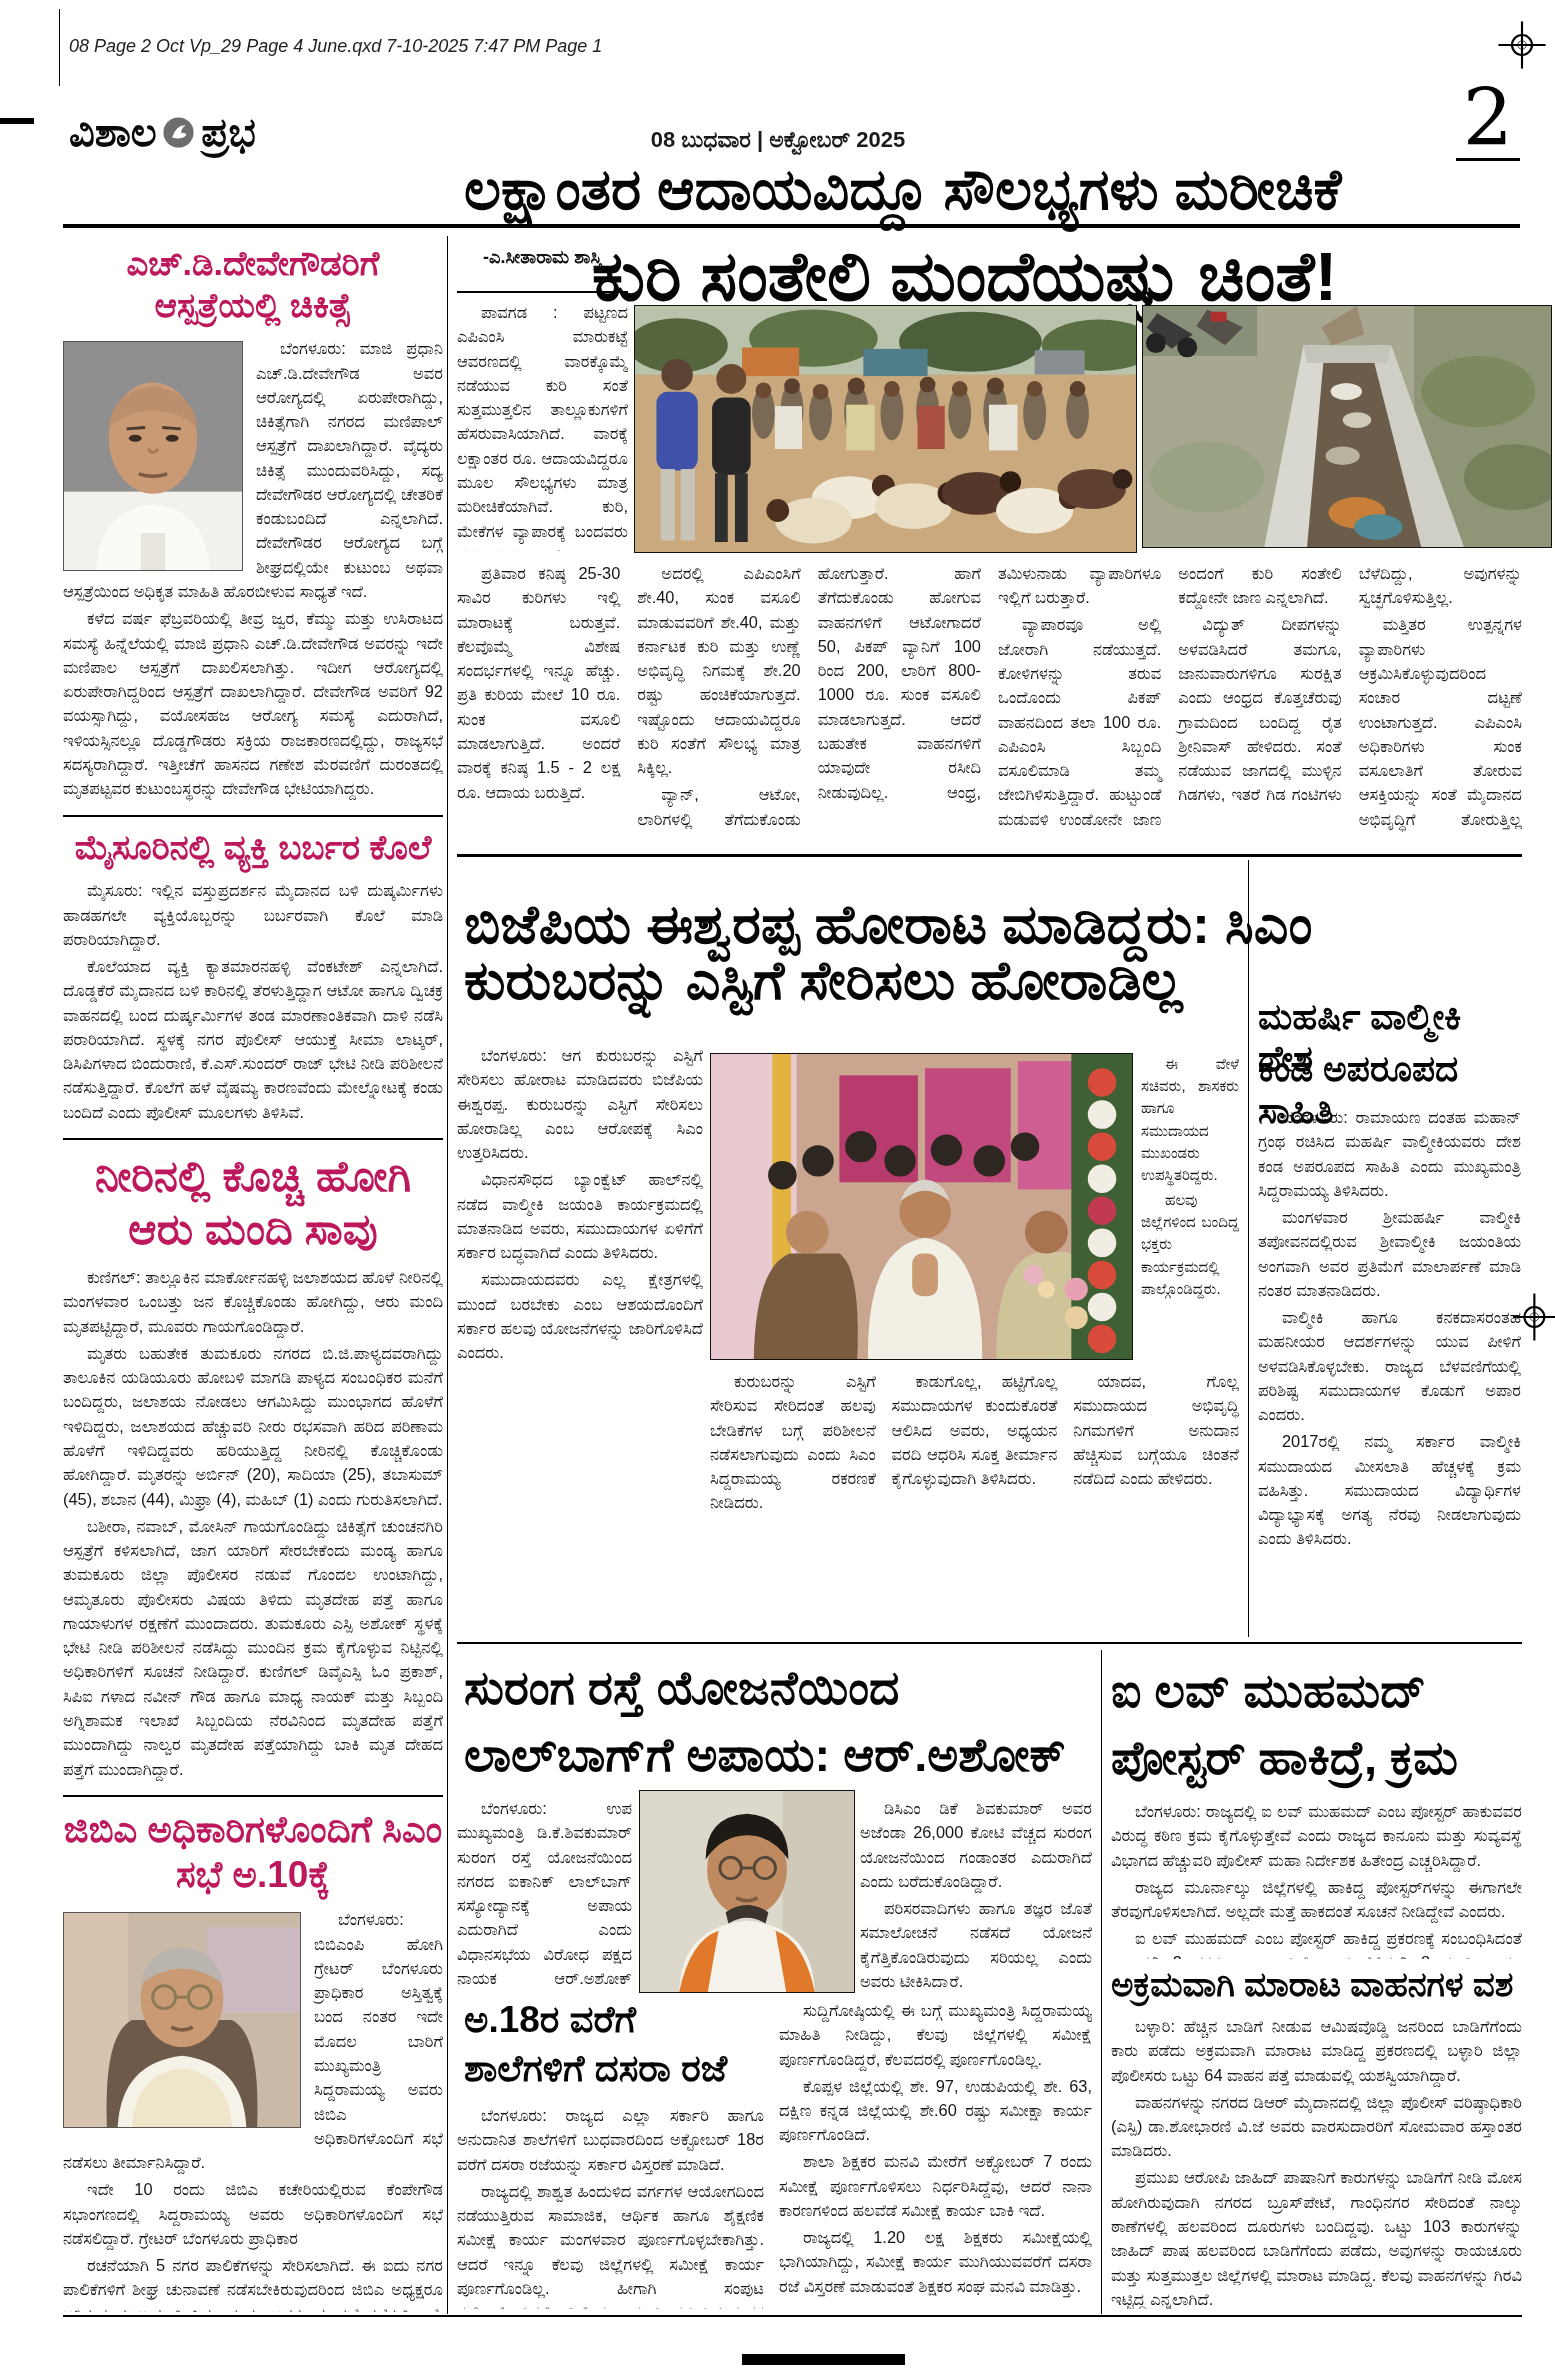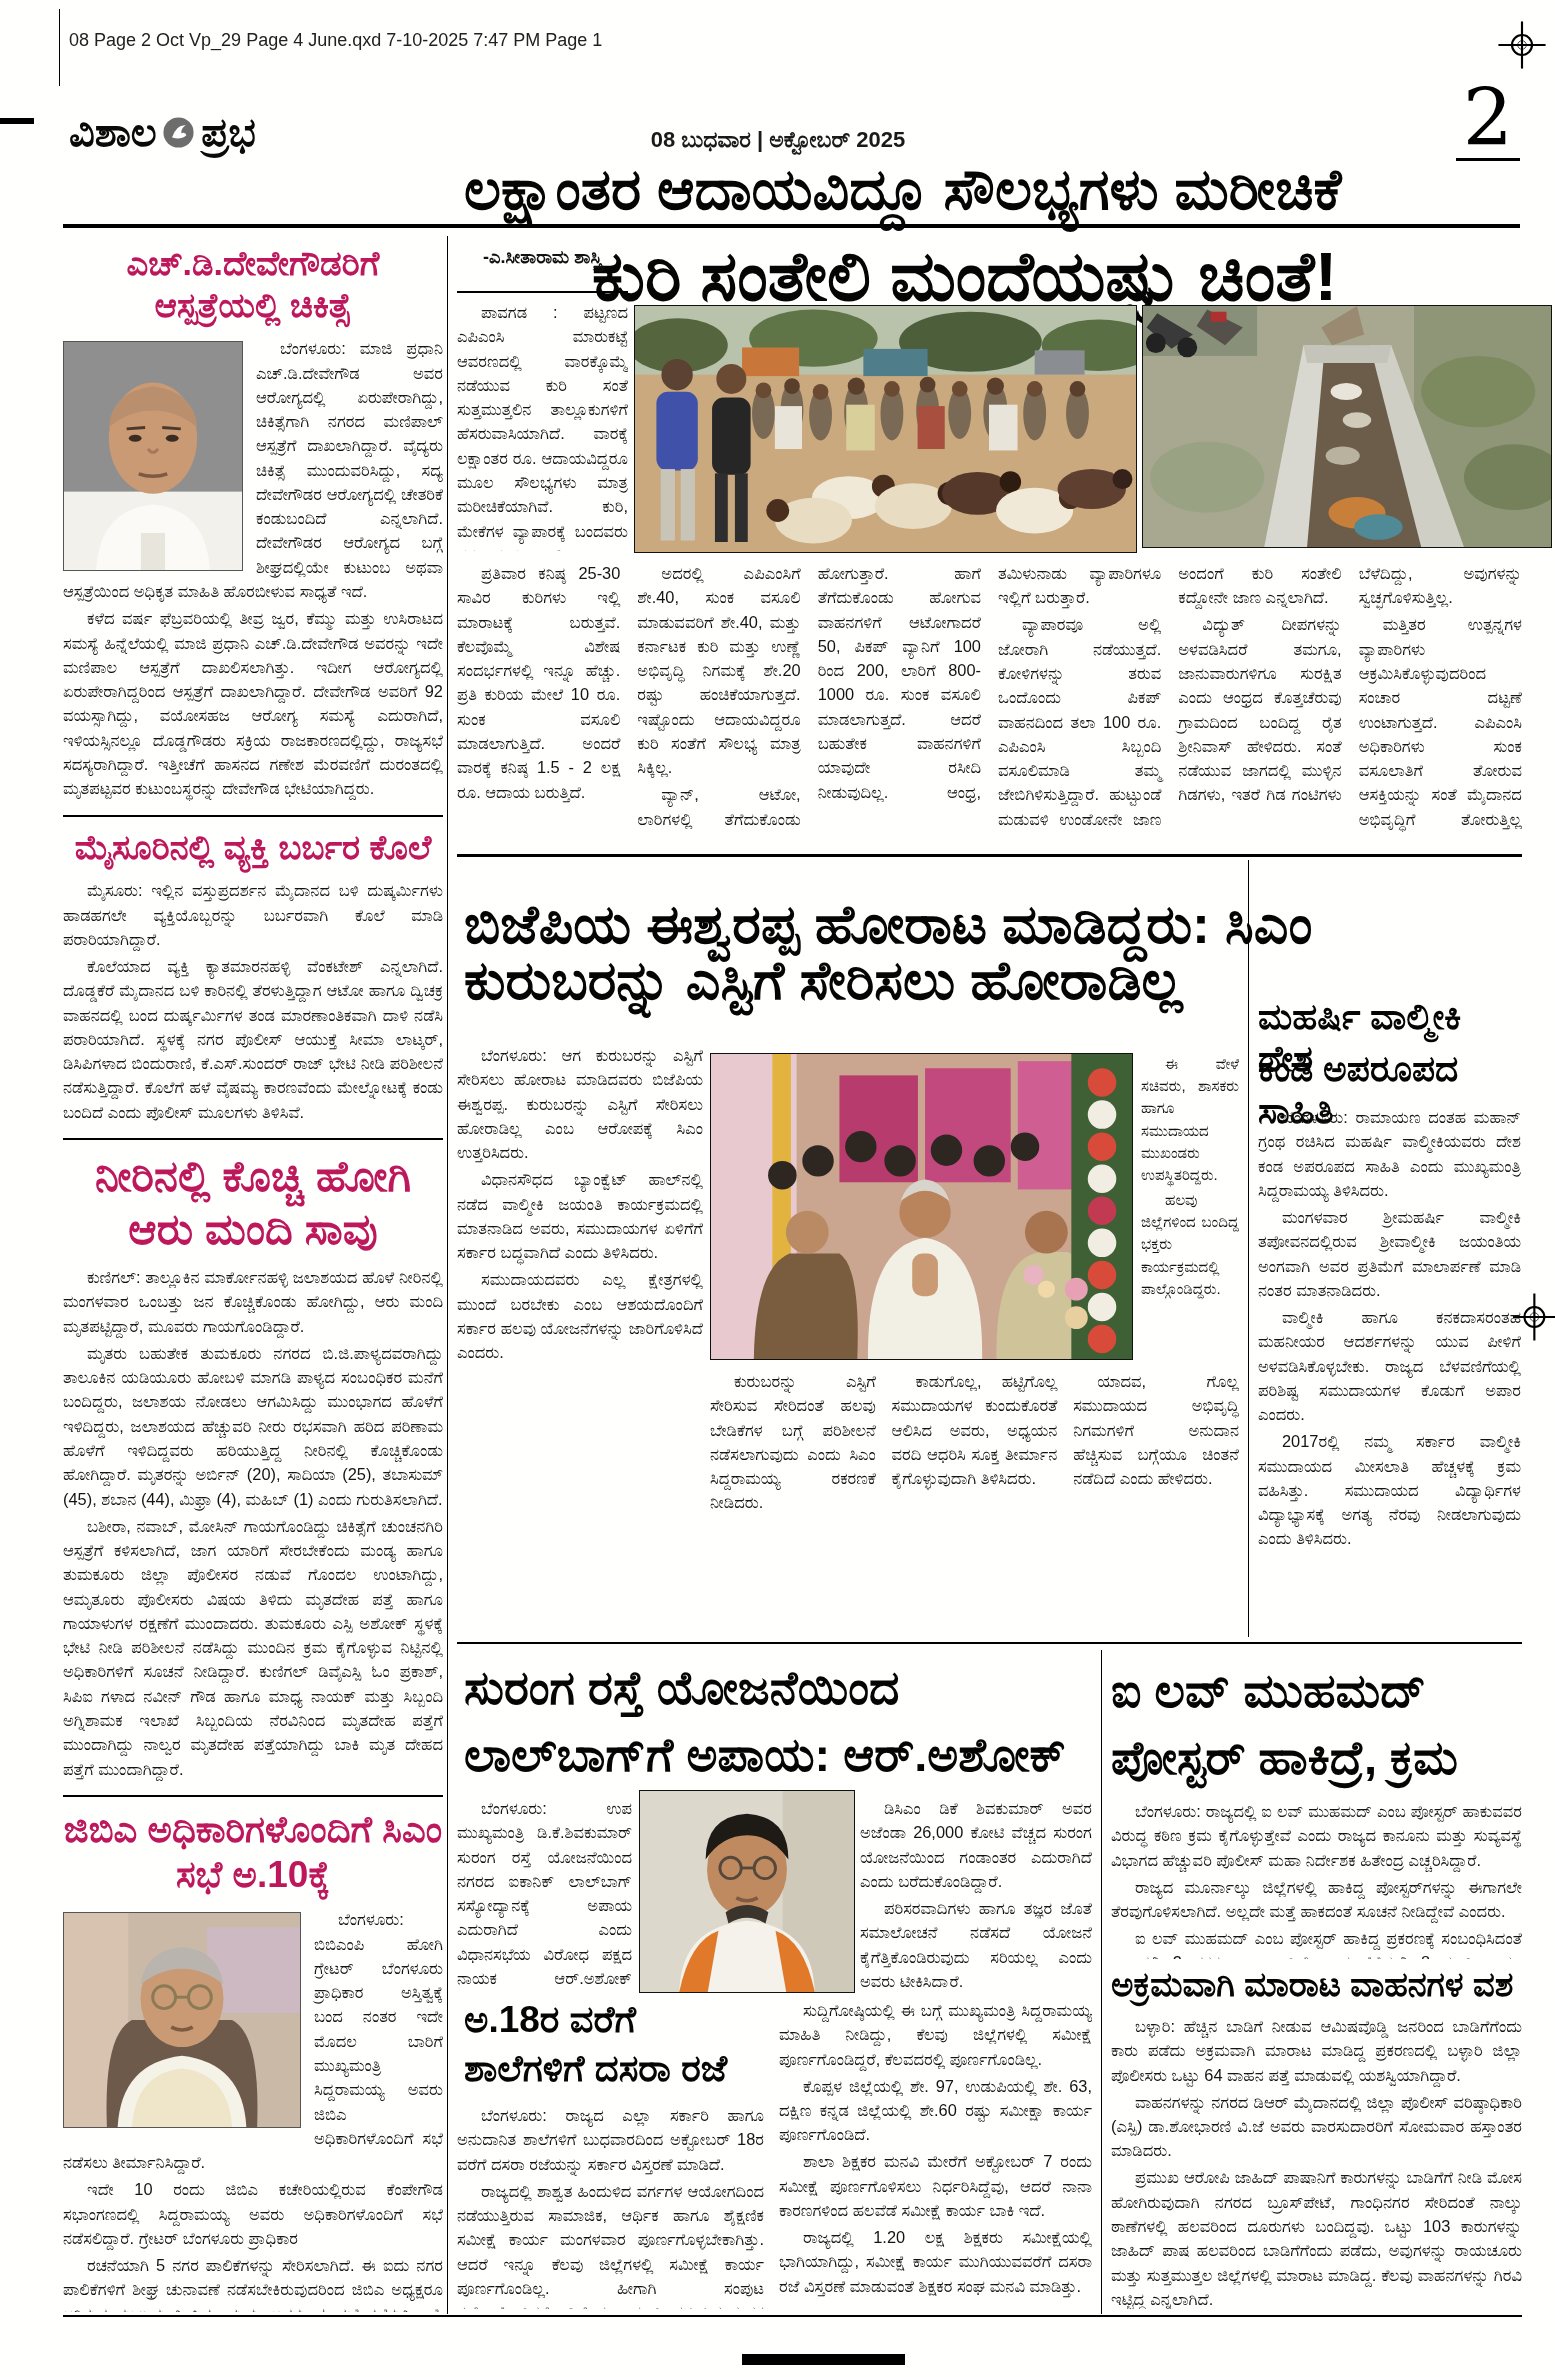--- a/index.html
+++ b/index.html
@@ -20,21 +20,21 @@
   .floatph{float:left;margin:4.3px 13px 5.7px 0;border:0.7px solid #555;}
   .print-line{font-family:"Liberation Sans",sans-serif;font-size:18px;color:#222;}
   .regmark circle,.regmark line{stroke:#000;fill:none;}
 </style>
 </head>
 <body>
 
 <div class="page">
 
   <div class="rule" style="left:59px;top:8.6px;width:1.4px;height:77px;"></div>
-  <div class="abs print-line" style="left:69px;top:30px;">08 Page 2 Oct Vp_29 Page 4 June.qxd  7-10-2025  7:47 PM  Page 1</div>
+  <div class="abs print-line" style="left:69px;top:36px;font-style:italic;">08 Page 2 Oct Vp_29 Page 4 June.qxd  7-10-2025  7:47 PM  Page 1</div>
   <div class="rule" style="left:0px;top:118px;width:34px;height:6.4px;"></div>
   <svg class="abs regmark" style="left:1497px;top:20px;" width="50" height="50" viewBox="0 0 70 70">
     <circle cx="35" cy="35" r="14" stroke-width="3"></circle>
       <circle cx="35" cy="35" r="6" fill="#000"></circle>
     <line x1="35" y1="2" x2="35" y2="68" stroke-width="3"></line>
       <line x1="2" y1="35" x2="68" y2="35" stroke-width="3"></line>
   </svg>
   <svg class="abs regmark" style="left:1513px;top:1292px;" width="42" height="50" viewBox="0 0 59 70">
     <circle cx="30" cy="35" r="14" stroke-width="3"></circle>
       <circle cx="30" cy="35" r="6" fill="#000"></circle>

